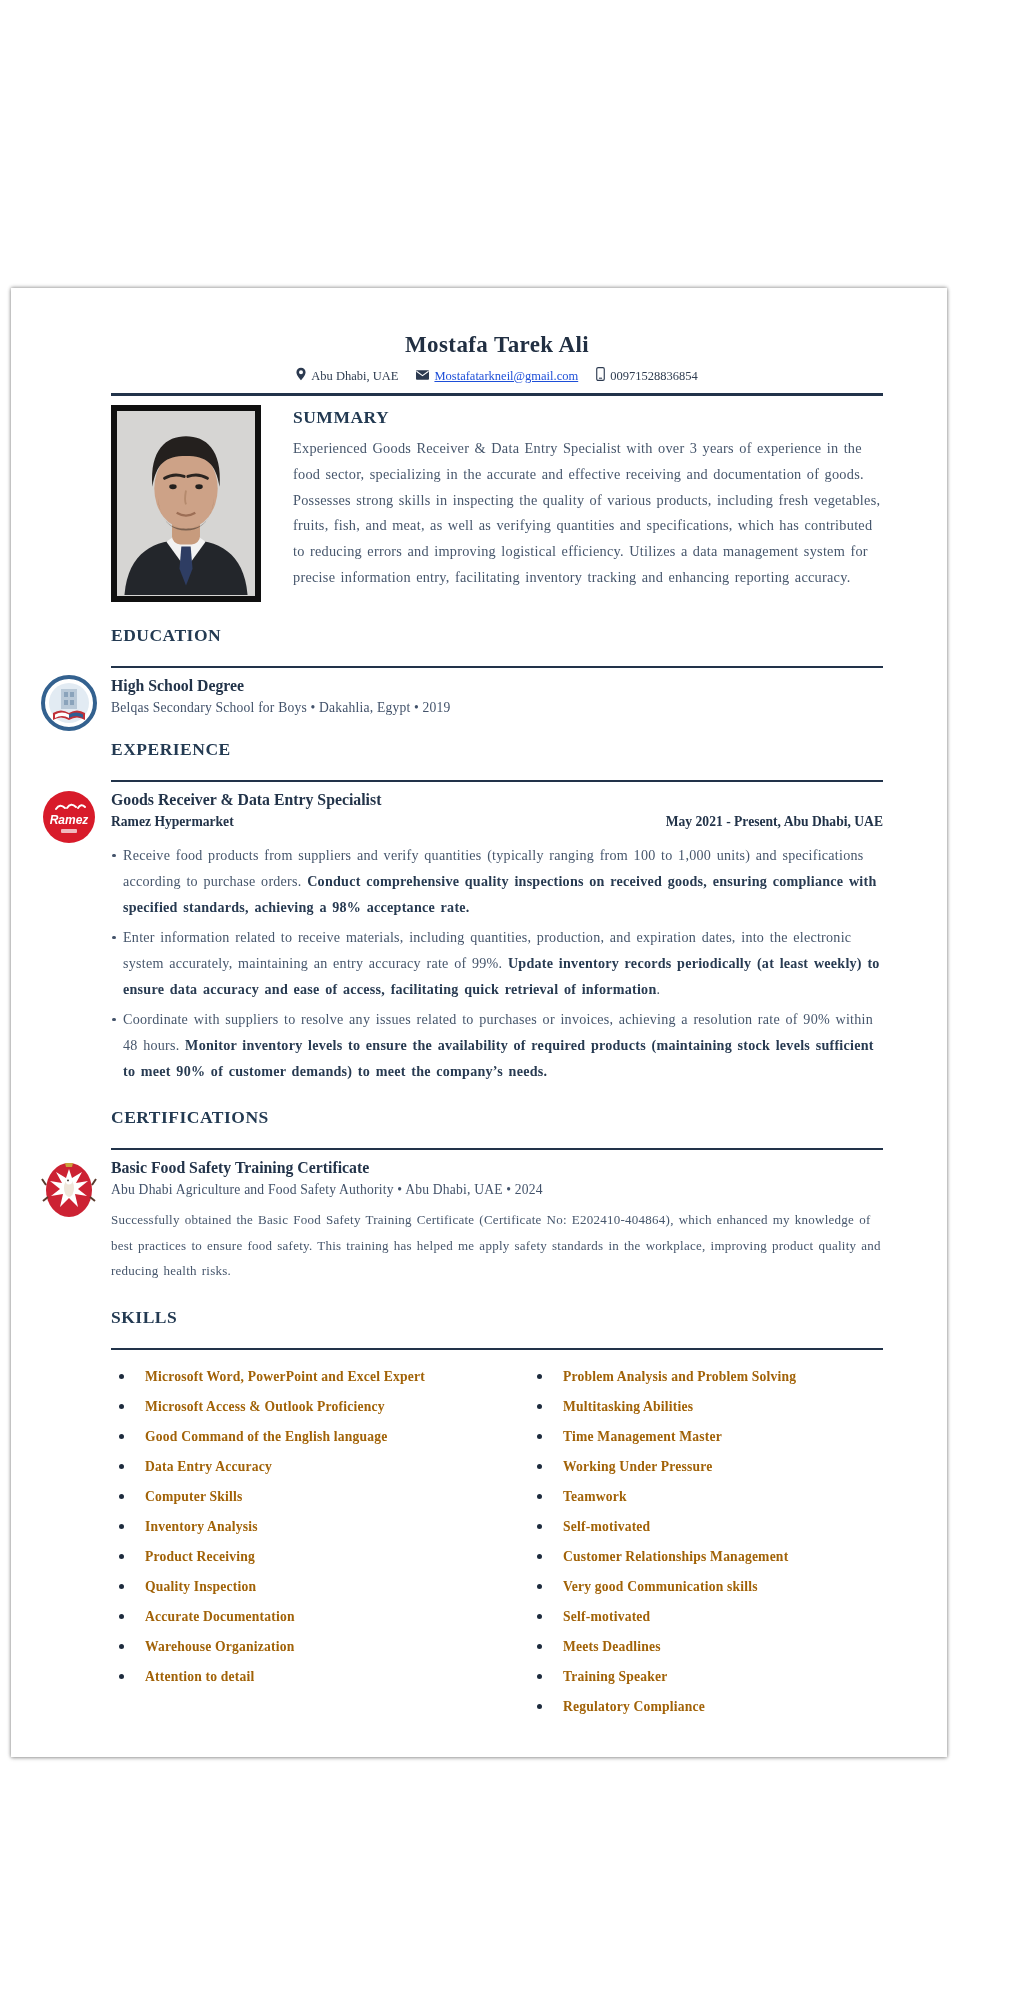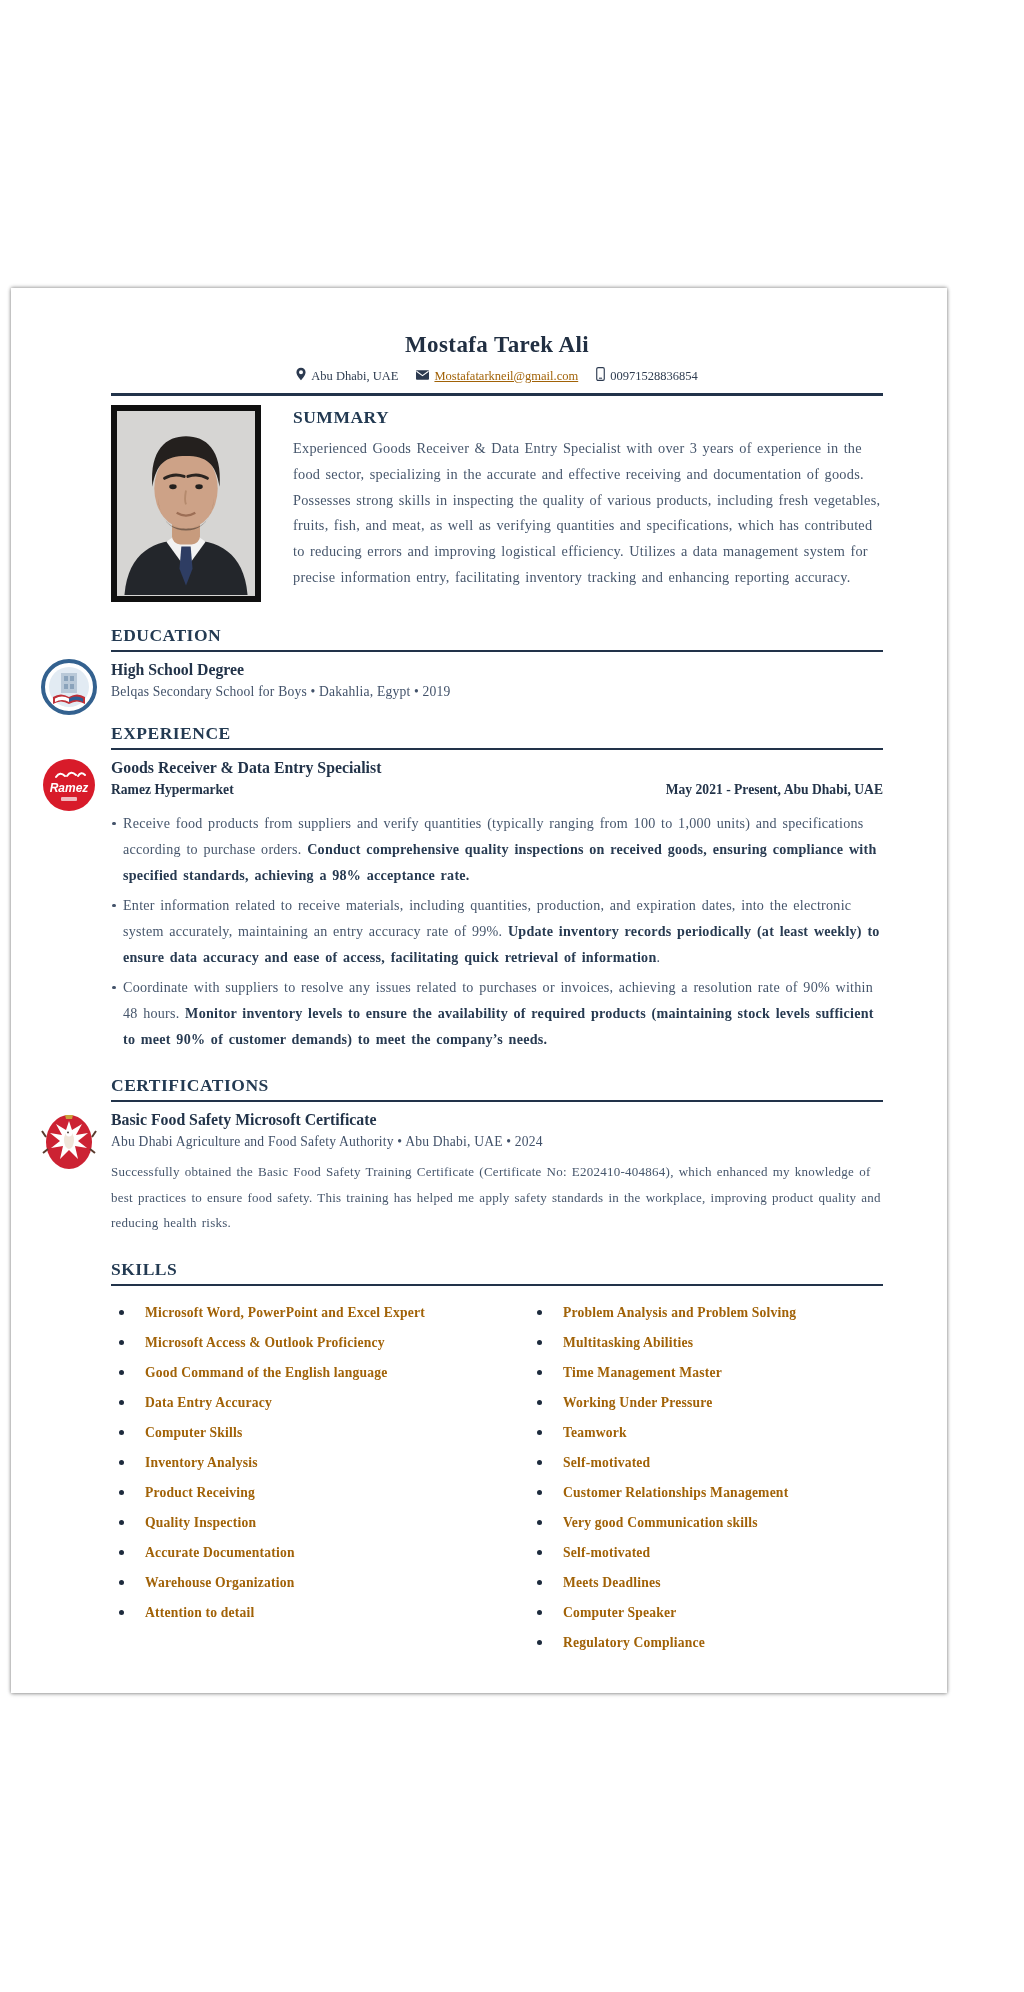--- a/index.html
+++ b/index.html
@@ -33,21 +33,21 @@
     display:flex;
     justify-content:center;
     align-items:center;
     gap:18px;
     font-size:12.5px;
     color:#2e3c50;
     padding-bottom:8px;
     border-bottom:3px solid #22334a;
   }
   .contact-item { display:flex; align-items:center; gap:5px; }
-  .email-link { color:#a16207; text-decoration:underline; }
+  .email-link { color:#1d4ed8; text-decoration:underline; }
   
   .summary-row { display:flex; gap:32px; margin-top:9px; }
   .photo-frame {
     flex:0 0 auto;
     width:150px; height:197px;
     border:6px solid #101010;
     background:#d6d5d3;
   }
   .photo-frame svg { display:block; width:100%; height:100%; }
   .summary-col { flex:1; min-width:0; }
@@ -63,21 +63,21 @@
     margin:0;
     font-size:14.3px;
     line-height:25.8px;
     letter-spacing:.25px;
     word-spacing:1.5px;
   }
   
   .section { margin-top:23px; }
   .section > .section-heading {
     border-bottom:2.5px solid #22334a;
-    padding-bottom:4px;
+    padding-bottom:20px;
   }
   .entry { position:relative; margin-top:9px; }
   .entry-logo { position:absolute; left:-70px; top:-2px; width:56px; }
   .entry-logo svg { display:block; width:100%; height:auto; }
   .entry-title {
     margin:0 0 5px 0;
     font-size:15.8px;
     font-weight:700;
     color:#223349;
   }
@@ -251,21 +251,21 @@
         <svg viewBox="0 0 56 64">
           <ellipse cx="28" cy="33" rx="23" ry="27" fill="#cc2233"></ellipse>
           <path d="M5,28 L1,22 M51,28 L55,22 M7,40 L2,44 M49,40 L54,44" stroke="#5a3b2e" stroke-width="2"></path>
           <path d="M24,6 h8 l-1,4 h-6 Z" fill="#caa23c"></path>
           <path d="M28,12 L31,21 L41,15 L35,26 L47,24 L37,32 L46,39 L34,37 L37,50 L28,41 L19,50 L22,37 L10,39 L19,32 L9,24 L21,26 L15,15 L25,21 Z" fill="#ffffff"></path>
           <ellipse cx="28" cy="31" rx="5" ry="9" fill="#efe6da"></ellipse>
           <circle cx="28" cy="24" r="3.4" fill="#ffffff"></circle>
           <circle cx="27" cy="23.4" r="0.9" fill="#332a24"></circle>
         </svg>
       </span>
-      <h3 class="entry-title">Basic Food Safety Microsoft Certificate</h3>
+      <h3 class="entry-title">Basic Food Safety Training Certificate</h3>
       <p class="entry-sub">Abu Dhabi Agriculture and Food Safety Authority • Abu Dhabi, UAE • 2024</p>
       <p class="cert-desc">Successfully obtained the Basic Food Safety Training Certificate (Certificate No: E202410-404864), which enhanced my knowledge of best practices to ensure food safety. This training has helped me apply safety standards in the workplace, improving product quality and reducing health risks.</p>
     </div>
   </div>
 
   <div class="section">
     <h2 class="section-heading">SKILLS</h2>
     <div class="skills-grid">
       <ul class="skills-list left">
           <li>Microsoft Word, PowerPoint and Excel Expert</li>
@@ -284,21 +284,21 @@
           <li>Problem Analysis and Problem Solving</li>
           <li>Multitasking Abilities</li>
           <li>Time Management Master</li>
           <li>Working Under Pressure</li>
           <li>Teamwork</li>
           <li>Self-motivated</li>
           <li>Customer Relationships Management</li>
           <li>Very good Communication skills</li>
           <li>Self-motivated</li>
           <li>Meets Deadlines</li>
-          <li>Computer Speaker</li>
+          <li>Training Speaker</li>
           <li>Regulatory Compliance</li>
         </ul>
     </div>
   </div>
 
 </div>
 
 <div class="spacer-bottom"></div>
 
 </body></html>

